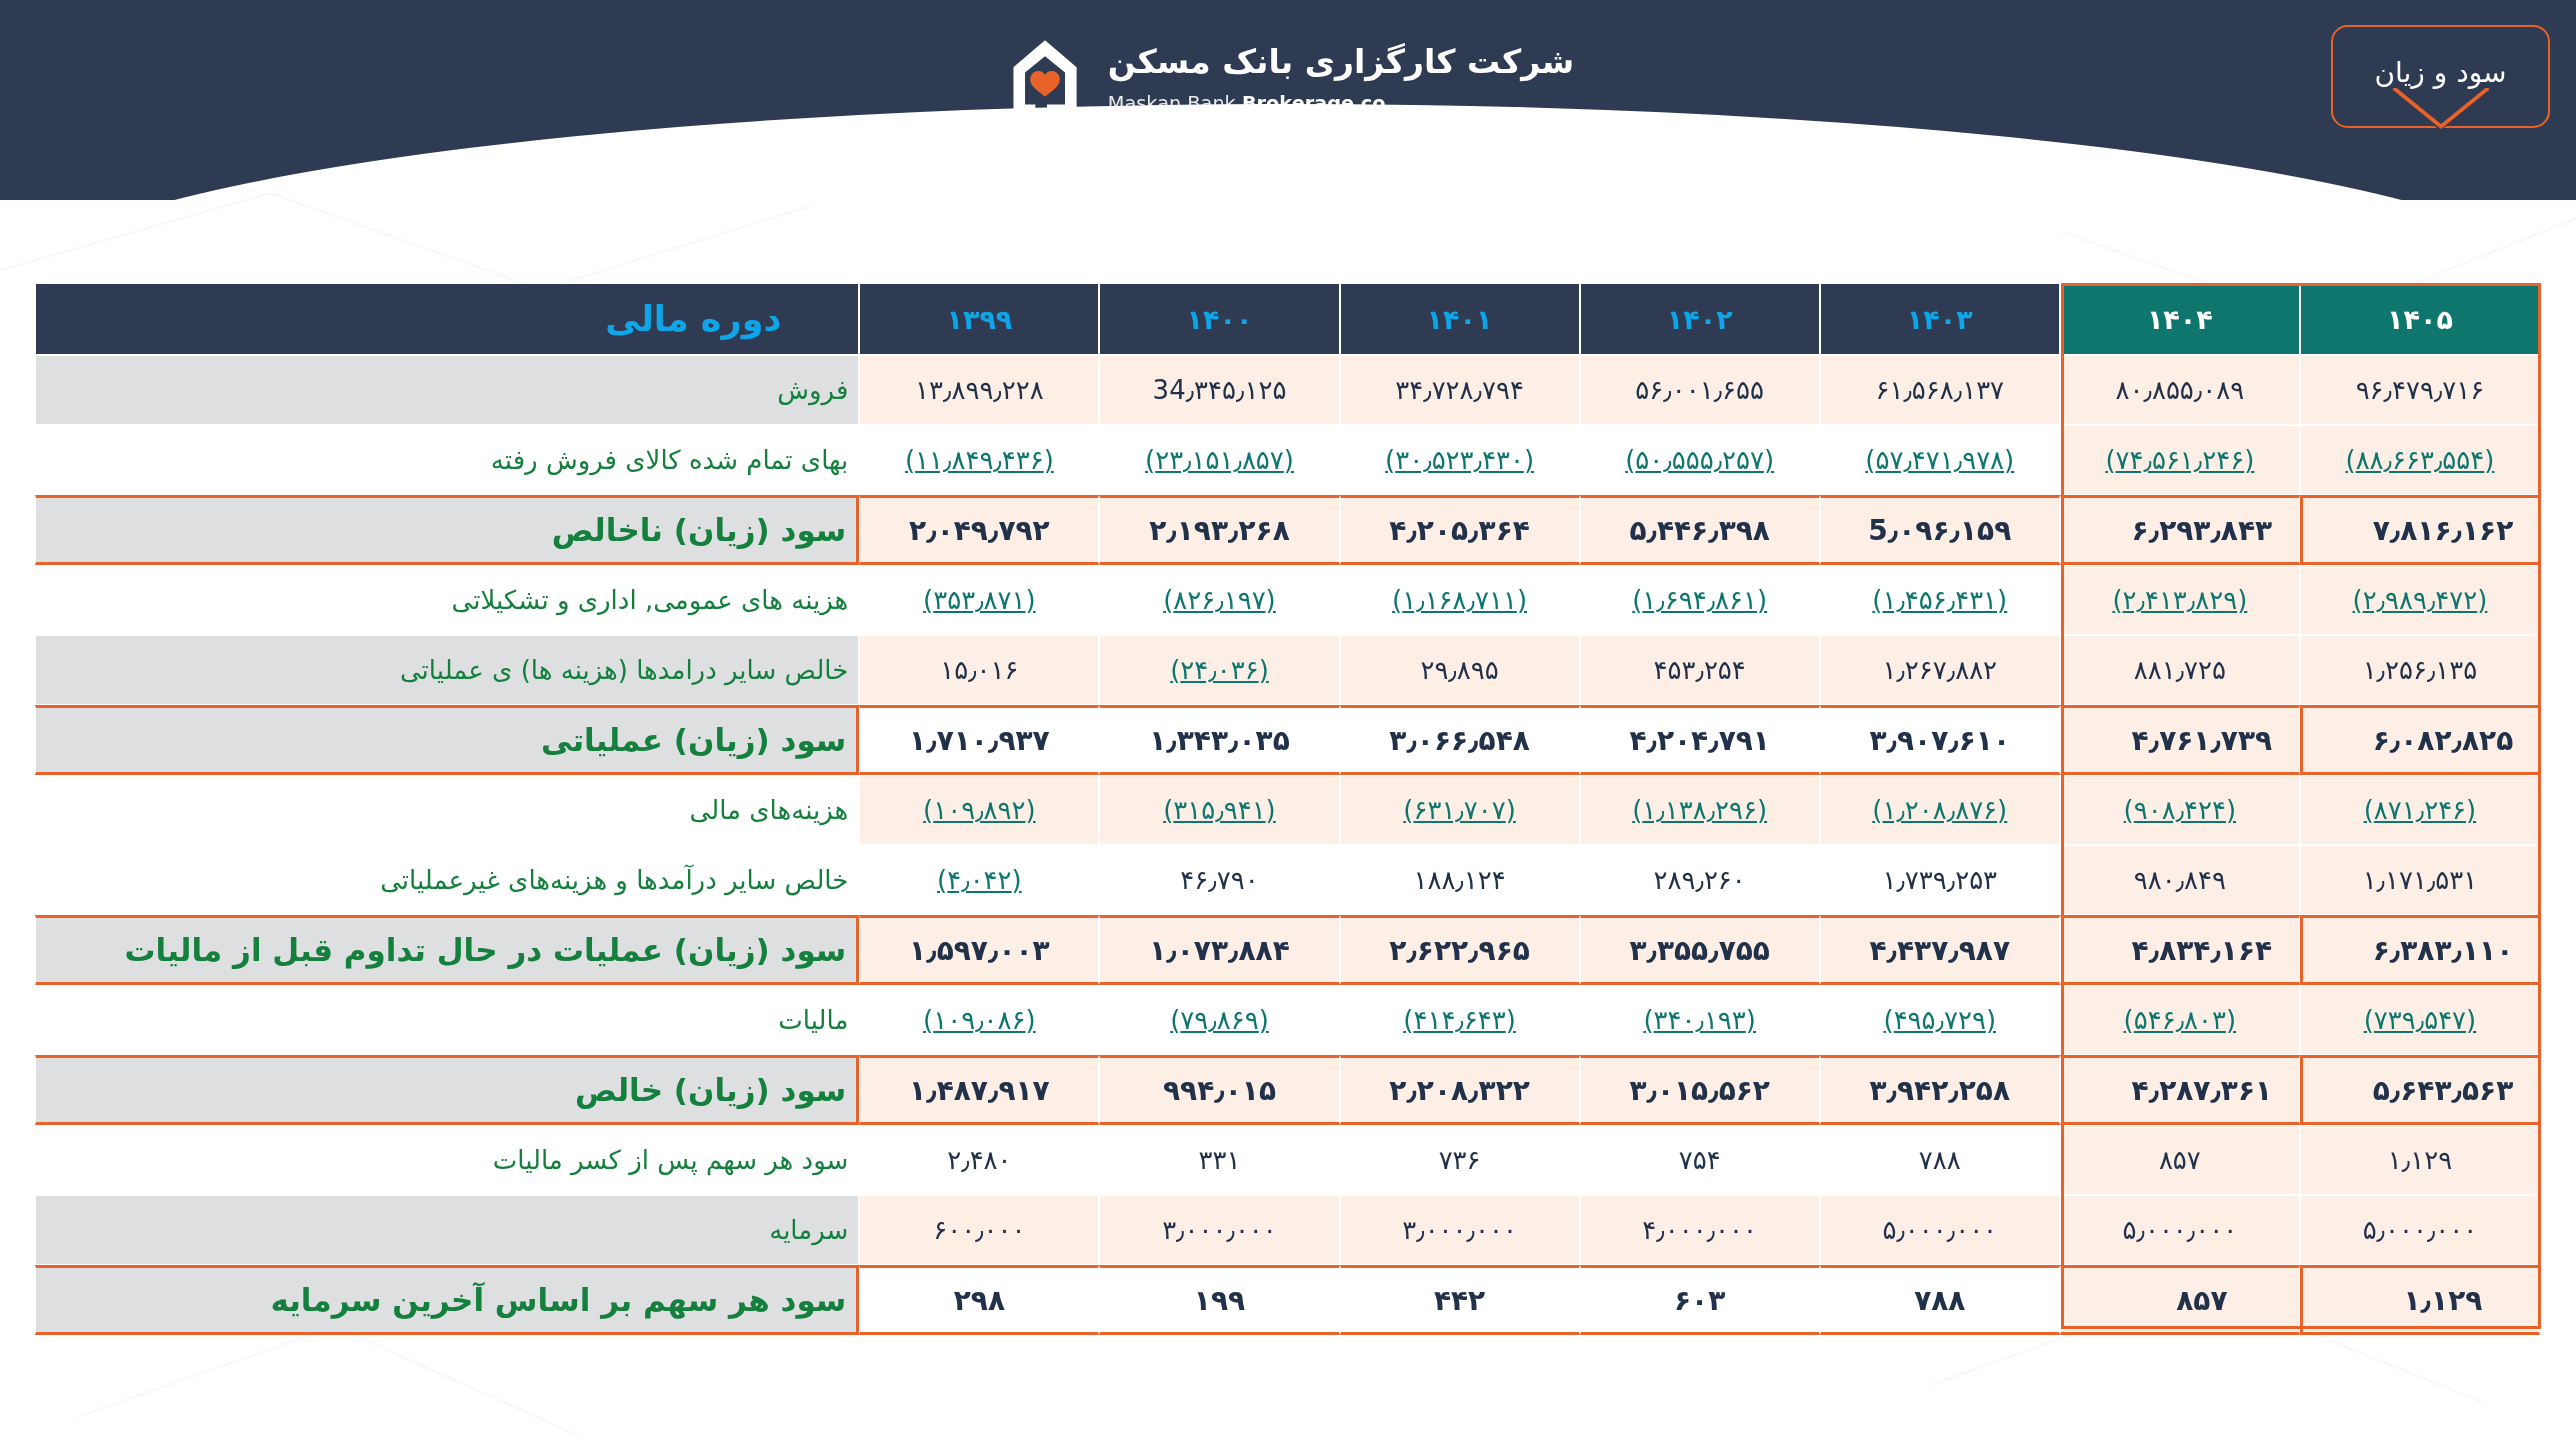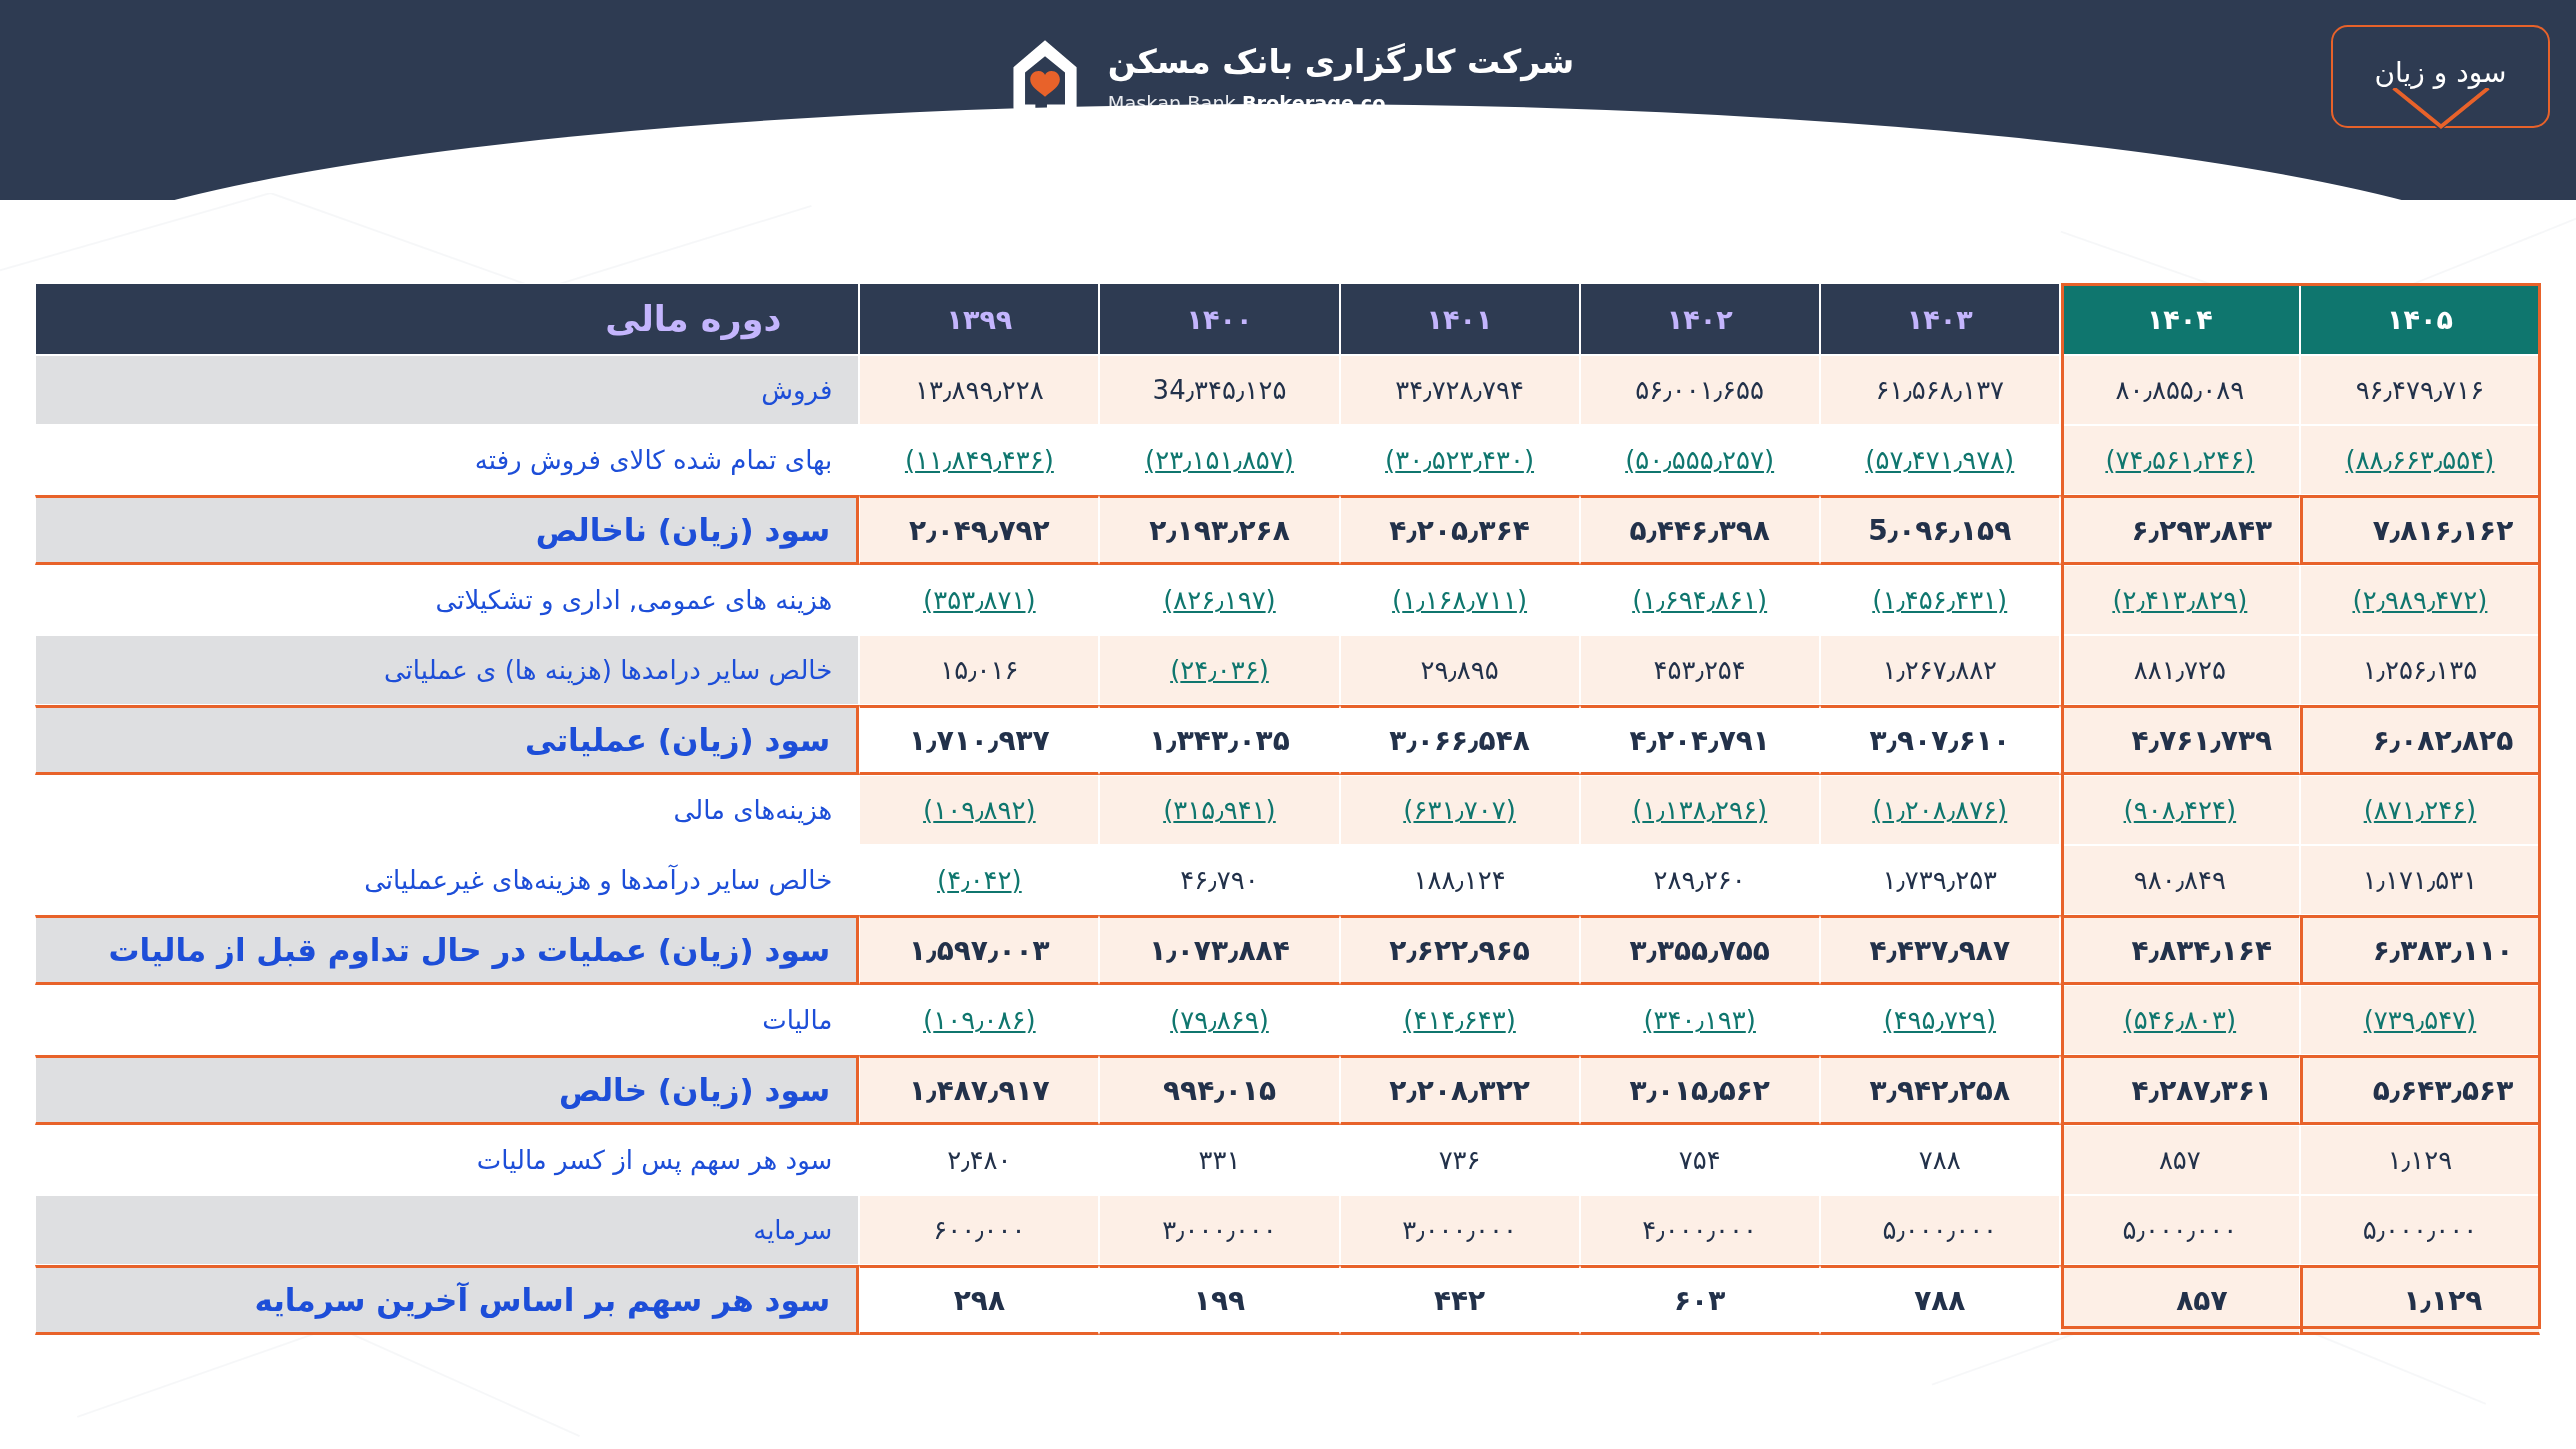--- a/index.html
+++ b/index.html
@@ -124,41 +124,41 @@
     text-align:center;
     vertical-align:middle;
     font-size:26px;
     color:#22314a;
     border:1.3px solid #ffffff;
     white-space:nowrap;
   }
 
   thead th {
     background:#2e3b52;
-    color:#c4b5fd;
+    color:#0ea5e9;
     font-size:27px;
     font-weight:bold;
     height:72px;
   }
   thead th.label-head {
     font-size:35px;
     text-align:right;
     padding-right:77px;
   }
   thead th.hl-year {
     background:#0f766e;
     color:#ffffff;
   }
 
   td.label {
     text-align:right;
-    padding-right:26px;
+    padding-right:10px;
     font-size:26px;
     background:#ffffff;
-    color:#1d4ed8;
+    color:#15803d;
   }
   tr.shade td.label { background:#dedfe1; }
   tr.total td.label {
     font-weight:bold;
     font-size:31px;
     background:#dedfe1;
   }
 
   td.num { background:#ffffff; }
   td.num.tint { background:#fdefe6; }

